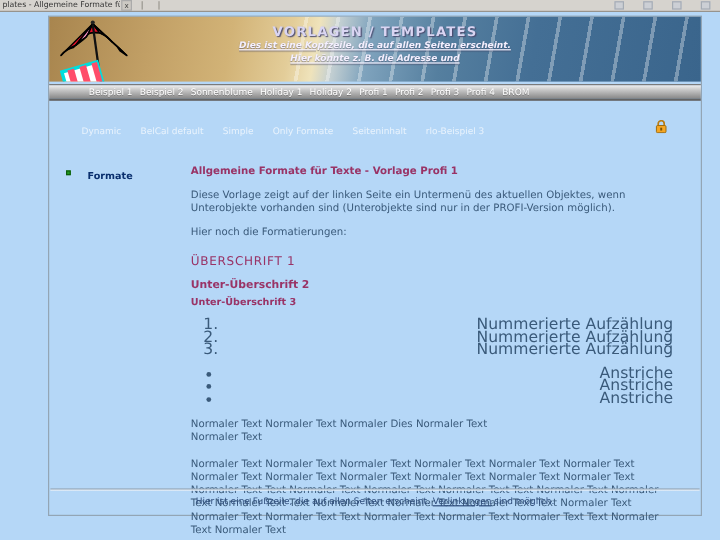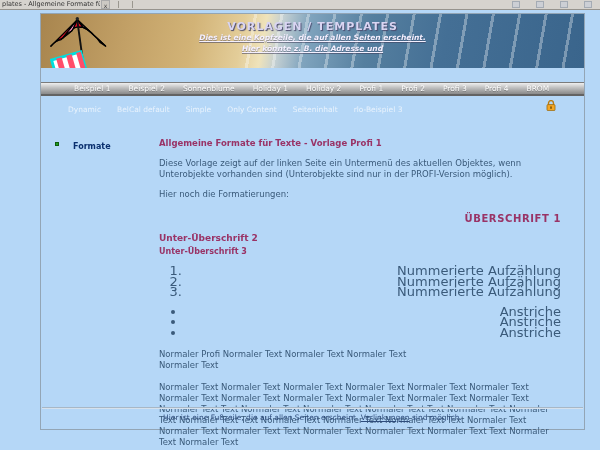--- a/index.html
+++ b/index.html
@@ -58,24 +58,24 @@
     font-size:7.5px; font-weight:bold; font-style:italic;
     color:#f4f0ff; text-decoration:underline; line-height:10.5px;
     text-shadow:0 1px 1px rgba(60,60,90,.55);
   }
 
   
   .clipart { position:absolute; left:2px; top:1px; width:80px; height:72px; }
 
   
   .nav1 {
-    position:absolute; left:0; top:68px; width:543px; height:14px;
+    position:absolute; left:0; top:56px; width:543px; height:14px;
     background:linear-gradient(#efefef, #c3c3c3 40%, #979797 85%, #8a8a8a);
     border-top:1px solid #7b7b7b; border-bottom:2px solid #636363;
-    display:flex; align-items:center; gap:18px; padding-left:33px;
+    display:flex; align-items:center; gap:6px; padding-left:33px;
   }
   .nav1 span { font-size:7.5px; color:#ffffff; text-shadow:0 1px 0 rgba(0,0,0,.25); cursor:default; white-space:nowrap; }
 
   
   .nav2 {
     position:absolute; left:0; top:88px; width:543px; height:14px;
     display:flex; align-items:center; gap:16px; padding-left:27px;
   }
   .nav2 span { font-size:7.5px; color:#e9f3fd; white-space:nowrap; cursor:default; }
 
@@ -86,21 +86,21 @@
   .bullet-sq { width:4px; height:4px; background:#1f9a1f; border:1px solid #0d5c0d; }
   .sidebar-label { margin-left:14px; font-size:8px; font-weight:bold; color:#0a2f6e; }
 
   
   .content {
     position:absolute; left:118px; top:124px; width:402px;
     font-size:8.5px; line-height:11px; color:#3a5a7a;
   }
   .h-purple { color:#993366; font-weight:bold; font-size:8.5px; }
   .para { margin-top:9px; }
-  .h1-center { margin-top:13px; text-align:right; font-size:10px; font-weight:bold; letter-spacing:.6px; color:#993366; }
+  .h1-center { margin-top:13px; text-align:left; font-size:10px; font-weight:normal; letter-spacing:.6px; color:#993366; }
   .sub2 { margin-top:9px; color:#993366; font-weight:bold; font-size:9px; }
   .sub3 { margin-top:2px; color:#993366; font-weight:bold; font-size:8px; }
   ol.num-list { margin-top:9px; padding-left:27px; }
   ul.dot-list { margin-top:9px; padding-left:27px; list-style:disc; }
   ol.num-list li, ul.dot-list li { font-size:13px; line-height:10.5px; color:#3a5a7a;text-align:right; }
   .block { margin-top:11px; }
 
   
   .footer-rule {
     position:absolute; left:1px; right:1px; top:393px; height:2px;
@@ -171,21 +171,21 @@
       <span>Profi 2</span>
       <span>Profi 3</span>
       <span>Profi 4</span>
       <span>BROM</span>
     </div>
 
   <div class="nav2">
       <span>Dynamic</span>
       <span>BelCal default</span>
       <span>Simple</span>
-      <span>Only Content</span>
+      <span>Only Formate</span>
       <span>Seiteninhalt</span>
       <span>rlo-Beispiel 3</span>
     </div>
 
   <svg class="lock" viewBox="0 0 10 11">
     <path d="M2.5,5 V3.2 A2.5,2.6 0 0 1 7.5,3.2 V5" fill="none" stroke="#b97c12" stroke-width="1.4"></path>
     <rect x="1" y="4.6" width="8" height="6" rx="1" fill="#f5a623" stroke="#9a6a0e" stroke-width=".8"></rect>
     <rect x="4.2" y="6.4" width="1.6" height="2.4" fill="#7a5408"></rect>
   </svg>
 
@@ -205,21 +205,21 @@
         <li>Nummerierte Aufzählung</li>
         <li>Nummerierte Aufzählung</li>
         <li>Nummerierte Aufzählung</li>
       </ol>
     <ul class="dot-list">
         <li>Anstriche</li>
         <li>Anstriche</li>
         <li>Anstriche</li>
       </ul>
     <div class="block">
-      <div>Normaler Profi Normaler Text Normaler Text Normaler Text</div>
+      <div>Normaler Text Normaler Text Normaler Dies Normaler Text</div>
       <div>Normaler Text</div>
     </div>
     <div class="block">Normaler Text Normaler Text Normaler Text Normaler Text Normaler Text Normaler Text Normaler Text Normaler Text Normaler Text Normaler Text Normaler Text Normaler Text Normaler Text Text Normaler Text Normaler Text Normaler Text Text Normaler Text Normaler Text Normaler Text Text Normaler Text Normaler Text Normaler Text Text Normaler Text Normaler Text Normaler Text Text Normaler Text Normaler Text Normaler Text Text Normaler Text Normaler Text</div>
   </div>
 
   <div class="footer-rule"></div>
   <div class="footer-text"><span>Hier ist eine Fußzeile, die auf allen Seiten erscheint. </span><span class="footer-link">Verlinkungen</span><span> sind möglich.</span></div>
 </div>
 
 </body></html>

